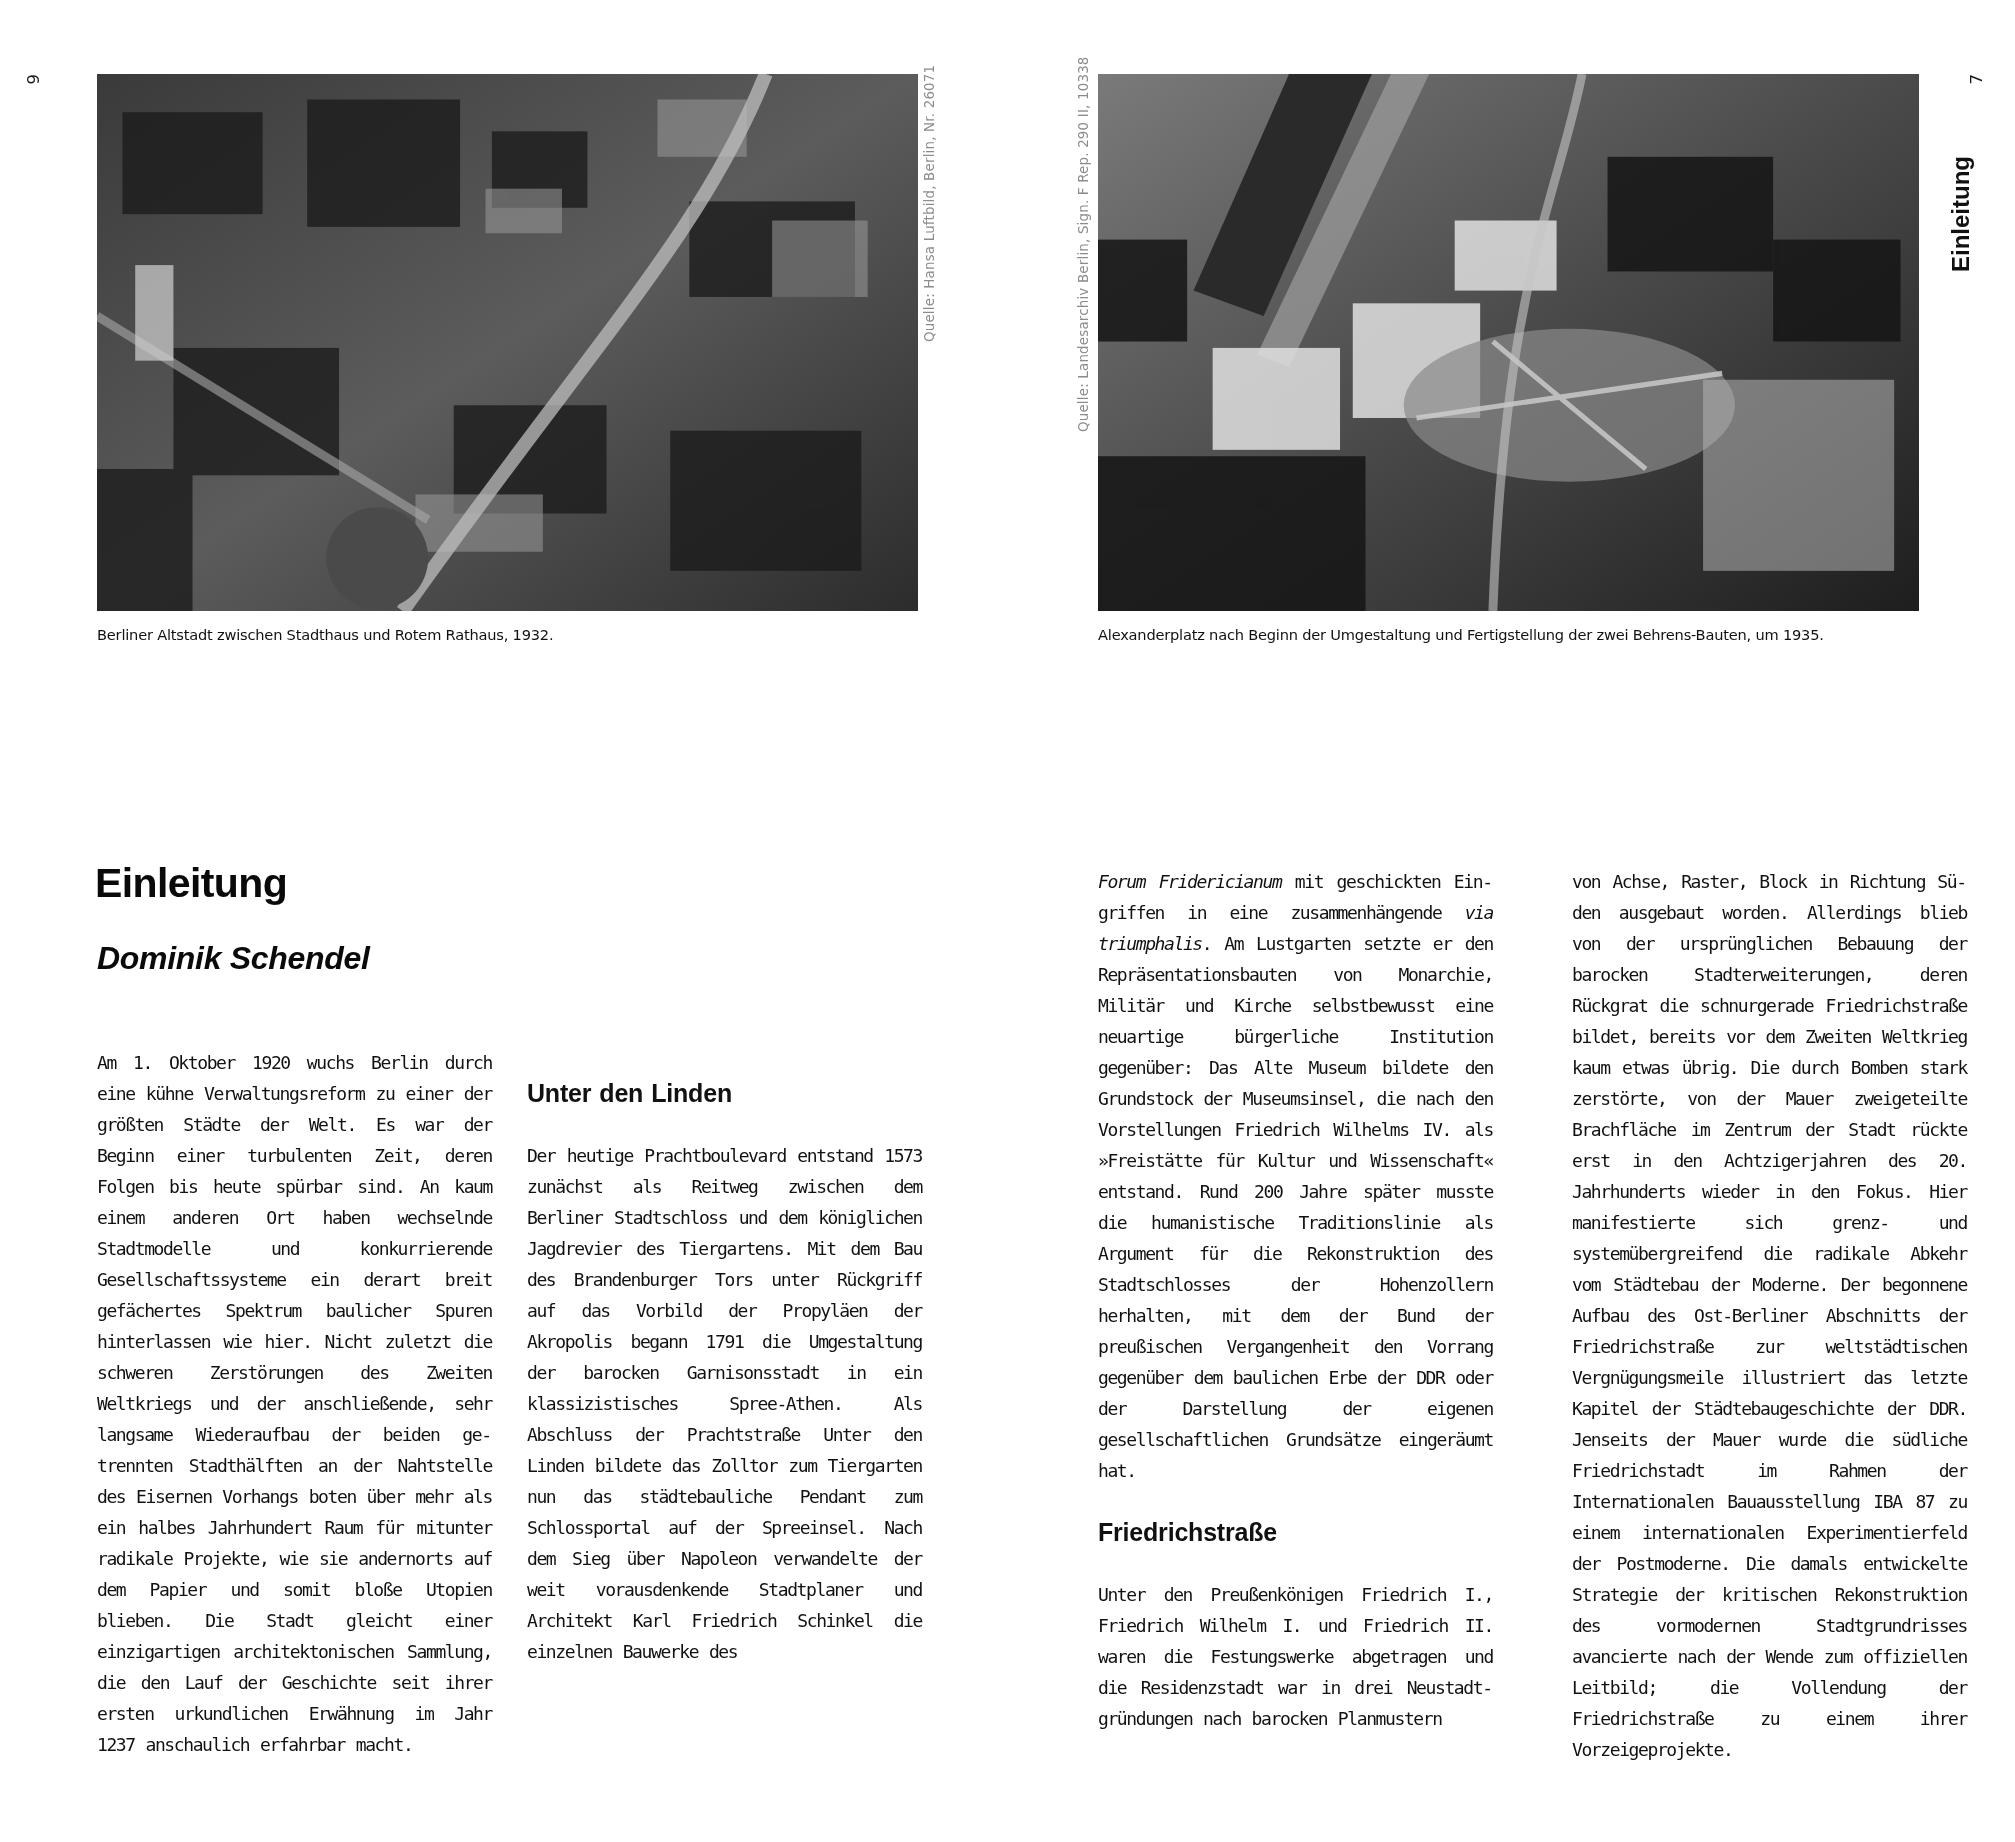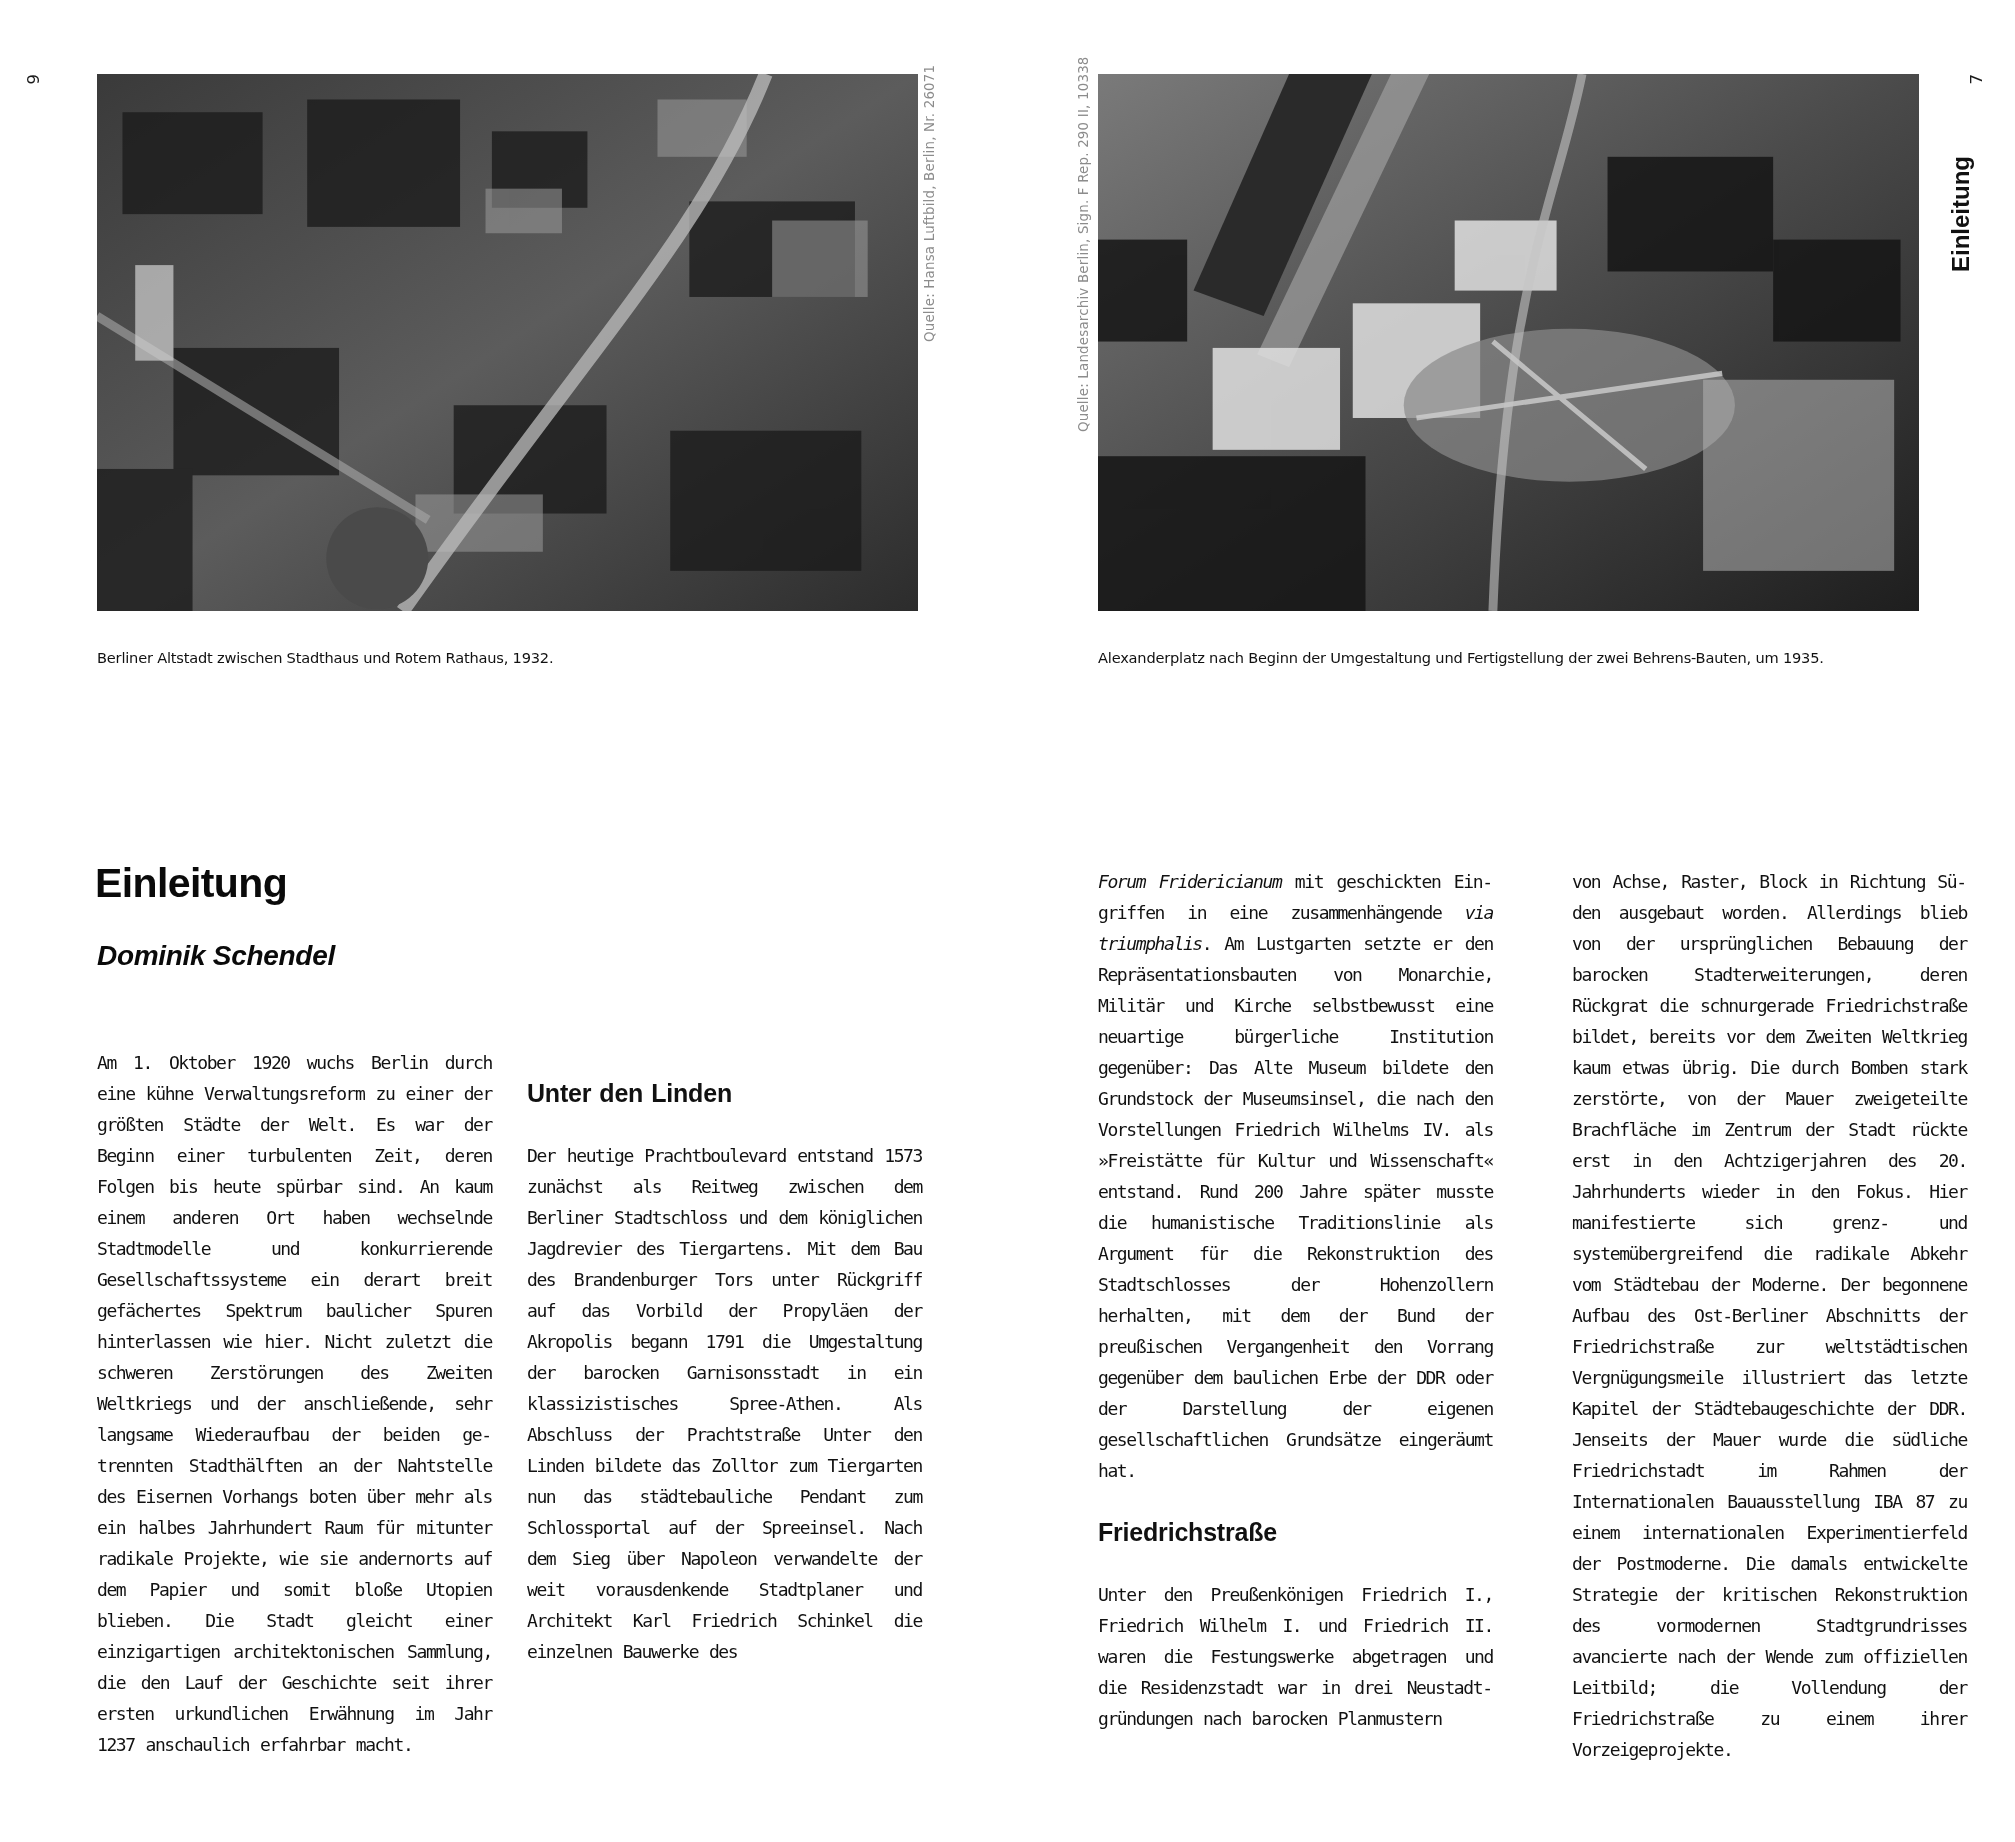--- a/index.html
+++ b/index.html
@@ -39,35 +39,35 @@
       writing-mode: vertical-rl; transform: rotate(180deg);
       font-family: "DejaVu Sans", sans-serif; font-size: 13.4px;
       color: #8c8c8c; letter-spacing: 0.2px; white-space: nowrap;
     }
     .credit.one { left: 922px; top: 75px; height: 267px; }
     .credit.two { left: 1076px; top: 75px; height: 357px; }
 
     .caption {
       top: 626px;
       font-family: "DejaVu Sans", sans-serif; font-size: 14.6px;
-      color: #111; white-space: nowrap; letter-spacing: -0.2px; margin-top: 23px;
+      color: #111; white-space: nowrap; letter-spacing: -0.2px;
     }
     .caption.one { left: 97px; }
     .caption.two { left: 1098px; }
 
     
     .title {
       left: 95px; top: 863px;
       font-family: "Liberation Sans", sans-serif; font-weight: bold;
       font-size: 41px; letter-spacing: -0.6px; color: #0a0a0a; line-height: 1;
     }
     .author {
       left: 97px; top: 942px;
       font-family: "Liberation Sans", sans-serif; font-weight: bold; font-style: italic;
-      font-size: 28px; color: #0a0a0a; line-height: 1; letter-spacing: -0.3px;
+      font-size: 32px; color: #0a0a0a; line-height: 1; letter-spacing: -0.3px;
     }
 
     
     .col {
       width: 395px;
       font-size: 18px; line-height: 31px;
       text-align: justify; hyphens: manual;
       letter-spacing: -1.4px; word-spacing: 1.3px;
     }
     .col p { margin: 0; }

